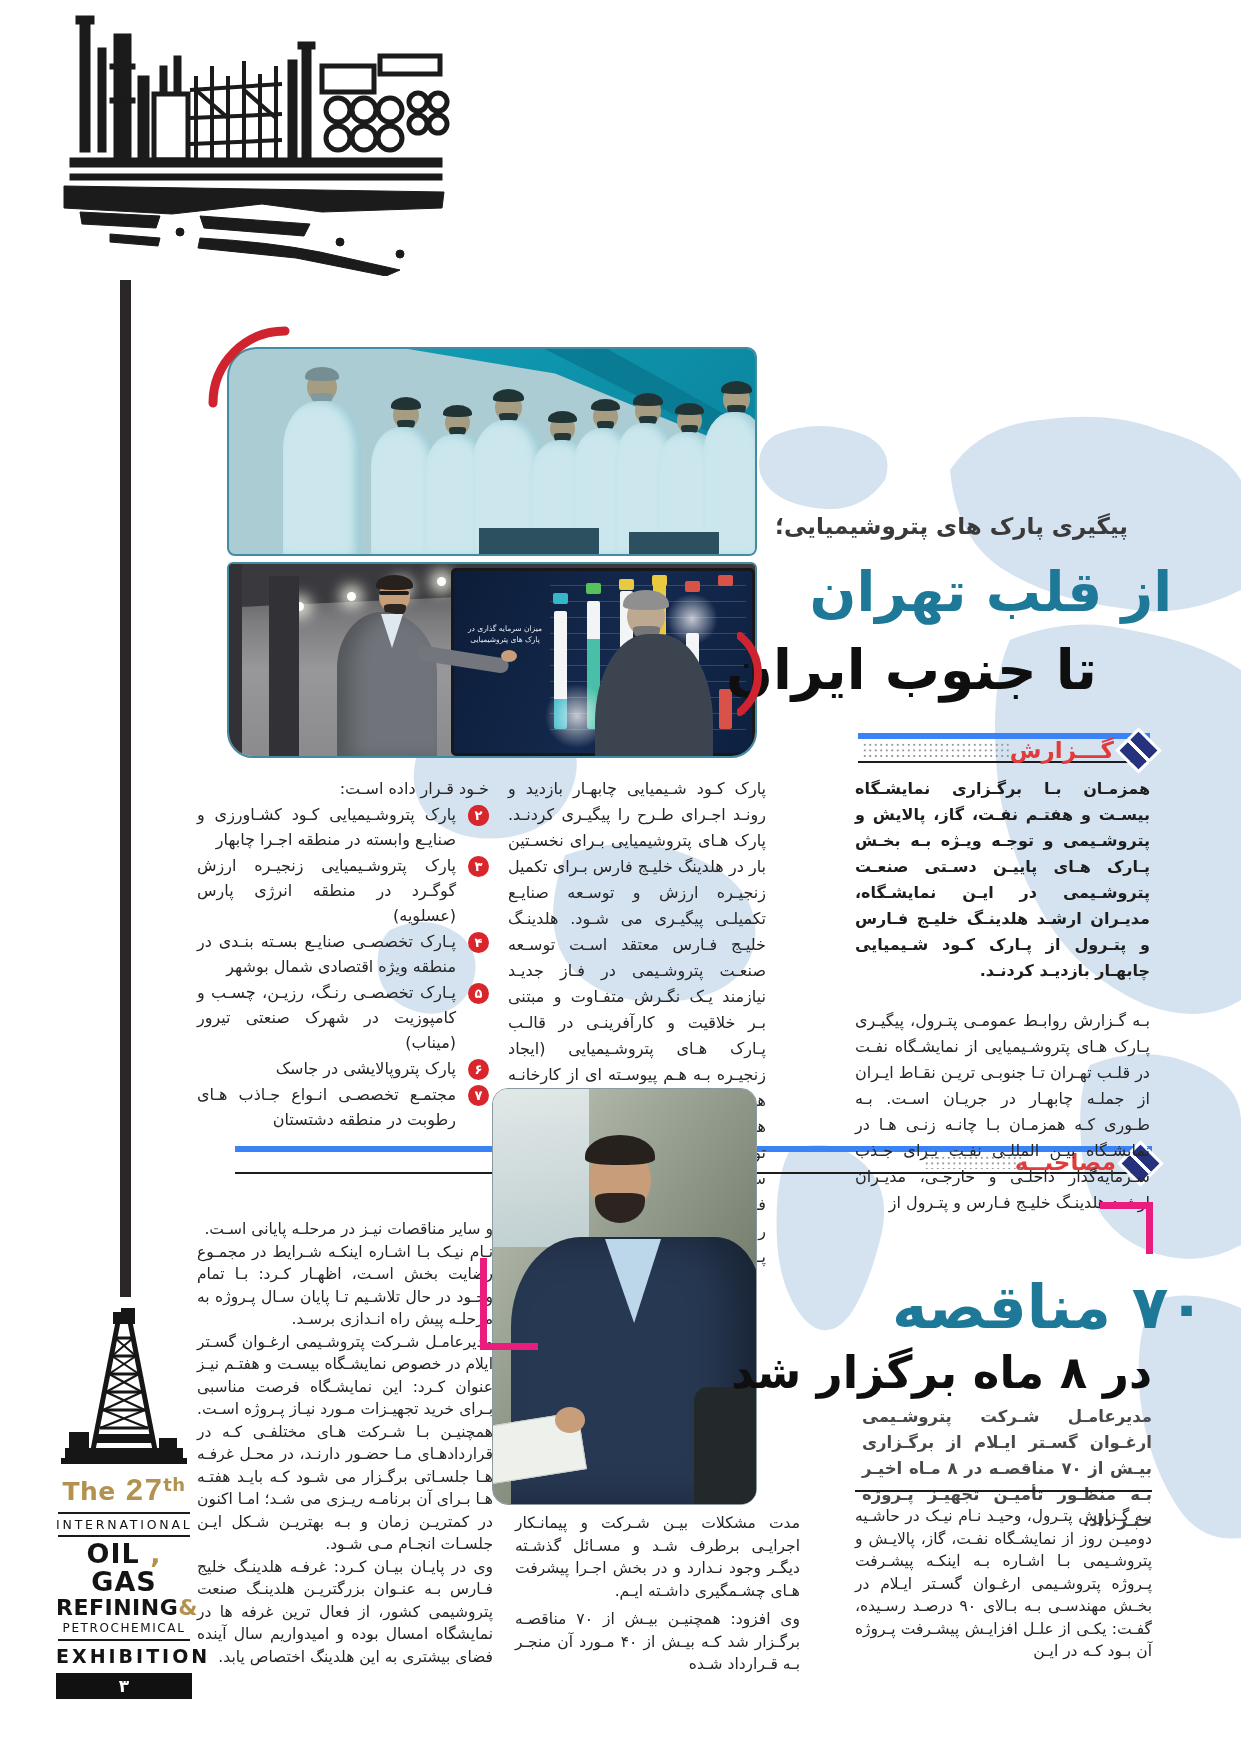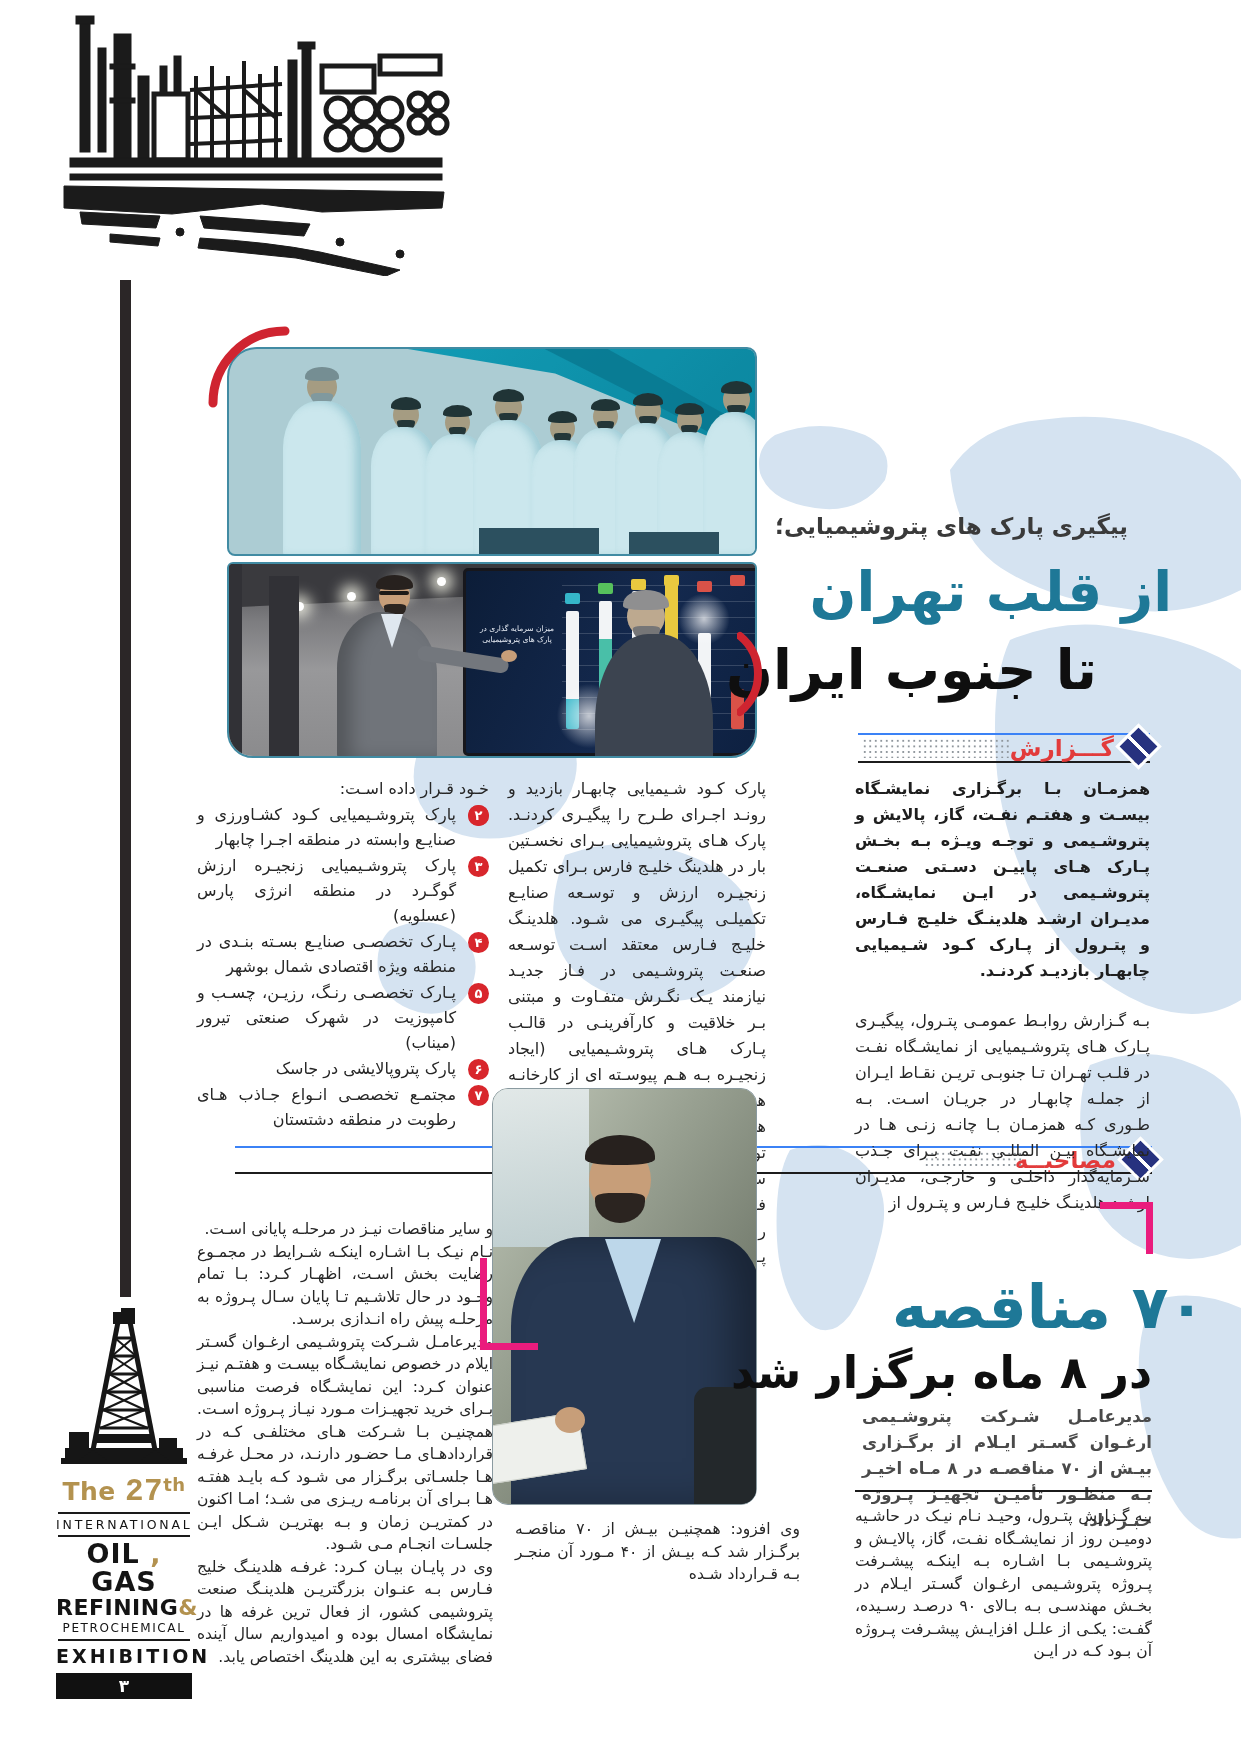--- a/index.html
+++ b/index.html
@@ -36,21 +36,21 @@
   .beard{position:absolute;background:#2b2420;border-radius:30% 30% 55% 55%/20% 20% 80% 80%;}
   .torso{position:absolute;background:#f4f8f9;border-radius:45% 45% 8% 8%/30% 30% 4% 4%;box-shadow:inset -6px 0 10px rgba(120,170,185,.45);}
   .slacks{position:absolute;background:#35434f;bottom:0;}
   .tint{position:absolute;inset:0;background:rgba(0,150,175,.17);}
 
   
   .p2bg{position:absolute;inset:0;background:linear-gradient(180deg,#47474b 0%,#7d7d80 30%,#98989a 55%,#8b8b8d 100%);}
   .ceil{position:absolute;left:0;top:0;width:100%;height:70px;background:#3a3a3e;clip-path:polygon(0 0,100% 0,100% 28%,0 62%);}
   .dl{position:absolute;width:9px;height:9px;border-radius:50%;background:#fff;box-shadow:0 0 14px 7px rgba(255,255,240,.8);}
   .pillar{position:absolute;background:#313136;}
-  .screen{position:absolute;left:234px;top:4px;width:304px;height:188px;background:linear-gradient(115deg,#0c1d38,#14294e 55%,#0d2040);border:3px solid #17171c;border-radius:5px;}
+  .screen{position:absolute;left:222px;top:4px;width:304px;height:188px;background:linear-gradient(115deg,#0c1d38,#14294e 55%,#0d2040);border:3px solid #17171c;border-radius:5px;}
   .scap{position:absolute;left:12px;top:52px;width:78px;color:#e8edf5;font-size:7.5px;line-height:11px;text-align:center;direction:rtl;}
   .grid{position:absolute;left:96px;top:14px;width:196px;height:158px;background:repeating-linear-gradient(180deg,rgba(255,255,255,.16) 0 1px,transparent 1px 16px);}
   .bar{position:absolute;bottom:24px;width:13px;border-radius:2px;}
   .tag{position:absolute;width:15px;height:11px;border-radius:2px;}
   .flare{position:absolute;border-radius:50%;background:radial-gradient(rgba(255,255,255,.75),rgba(255,255,255,0) 65%);}
   .suitman-body{position:absolute;background:#70747a;border-radius:45% 55% 6% 6%/38% 42% 4% 4%;box-shadow:inset 14px 0 18px rgba(0,0,0,.25);}
   .arm{position:absolute;background:#73777d;border-radius:8px;transform:rotate(9deg);}
   .hand{position:absolute;width:16px;height:12px;border-radius:50%;background:#c79e79;}
   .viewer-sh{position:absolute;background:#3c4450;border-radius:45% 45% 0 0/70% 70% 0 0;}
 
@@ -59,21 +59,21 @@
   .window{position:absolute;left:0;top:0;width:96px;height:158px;background:linear-gradient(180deg,#e7eef0,#c6d6da);opacity:.85;}
   .suit3{position:absolute;left:18px;top:148px;width:250px;height:270px;background:#273852;border-radius:70px 46px 0 0/90px 60px 0 0;box-shadow:inset -30px 0 40px rgba(0,0,0,.35);}
   .shirt3{position:absolute;left:112px;top:150px;width:56px;height:84px;background:#bdd7ea;clip-path:polygon(0 0,100% 0,52% 100%);}
   .papers{position:absolute;left:-8px;top:330px;width:98px;height:58px;background:#eef0ec;transform:rotate(-9deg);border:1px solid #c9cdc6;}
   .chair3{position:absolute;right:0;top:298px;width:62px;height:119px;background:#23282b;border-radius:14px 0 0 0;}
 
   
   .dec{z-index:5;}
 
   
-  .secbar{border-top:2px solid #3b82f6;border-bottom:2px solid #1c1c1c;z-index:2;}
+  .secbar{border-top:6px solid #3b82f6;border-bottom:2px solid #1c1c1c;z-index:2;}
   .diamond{position:absolute;width:33px;height:33px;transform:rotate(45deg);background:linear-gradient(0deg,#27327f 43%,#ffffff 43% 57%,#27327f 57%);border:3px solid #fff;right:-5px;top:-5px;}
   .seclabel{position:absolute;right:36px;top:50%;transform:translateY(-50%);color:#e23b3b;font-weight:bold;font-size:23px;white-space:nowrap;direction:rtl;}
   .dots{position:absolute;top:3px;bottom:3px;background-image:radial-gradient(#8f969c 1.15px,transparent 1.3px);background-size:5.5px 5.6px;}
 
   
   .kicker{color:#3a3a3a;font-weight:bold;font-size:23px;z-index:3;white-space:nowrap;}
   .hl-teal{color:#1e7897;font-weight:900;z-index:3;white-space:nowrap;}
   .hl-black{color:#0f0f0f;font-weight:900;z-index:3;white-space:nowrap;}
   .col{z-index:3;font-size:16px;line-height:26px;color:#262626;}
   .col p{margin:0}
@@ -353,20 +353,21 @@
   <div class="abs hl-teal fa" style="right:36px;top:1272px;font-size:60px">۷۰ مناقصه</div>
   <div class="abs hl-black fa" style="right:89px;top:1346px;font-size:45px">در ۸ ماه برگزار شد</div>
 
   <div class="abs lead jt" style="left:862px;top:1404px;width:290px">مدیرعامـل شـرکت پتروشـیمی ارغـوان گسـتر ایـلام از برگـزاری بیـش از ۷۰ مناقصـه در ۸ مـاه اخیـر بـه منظـور تأمیـن تجهیـز پـروژه خبـر داد.</div>
   <div class="abs rule" style="left:855px;top:1490px;width:297px;height:2px"></div>
 
   <div class="abs ivcol jt" style="left:855px;top:1505px;width:297px">
     <p>بـه گـزارش پتـرول، وحیـد نـام نیـک در حاشـیه دومیـن روز از نمایشـگاه نفـت، گاز، پالایـش و پتروشـیمی بـا اشـاره بـه اینکـه پیشـرفت پـروژه پتروشـیمی ارغـوان گسـتر ایـلام در بخـش مهندسـی بـه بـالای ۹۰ درصـد رسـیده، گفـت: یکـی از علـل افزایـش پیشـرفت پـروژه آن بـود کـه در ایـن</p>
   </div>
   <div class="abs ivcol jt" style="left:515px;top:1512px;width:285px">
+    <p>مدت مشکلات بیـن شـرکت و پیمانـکار اجرایـی برطرف شـد و مسـائل گذشـته دیگـر وجود نـدارد و در بخش اجـرا پیشرفت هـای چشـمگیری داشـته ایـم.</p>
     <p style="margin-top:6px">وی افزود: همچنیـن بیـش از ۷۰ مناقصـه برگـزار شد کـه بیـش از ۴۰ مـورد آن منجـر بـه قـرارداد شـده</p>
   </div>
   <div class="abs ivcol jt" style="left:197px;top:1218px;width:296px">
     <p>و سایر مناقصات نیـز در مرحلـه پایانی اسـت.</p>
     <p>نـام نیـک بـا اشـاره اینکـه شـرایط در مجمـوع رضایت بخش اسـت، اظهـار کـرد: بـا تمام وجـود در حال تلاشـیم تـا پایان سـال پـروژه به مرحلـه پیش راه انـدازی برسـد.</p>
     <p>مدیرعامـل شـرکت پتروشـیمی ارغـوان گسـتر ایلام در خصوص نمایشـگاه بیسـت و هفتـم نیـز عنوان کـرد: این نمایشـگاه فرصت مناسبی بـرای خرید تجهیـزات مـورد نیـاز پـروژه اسـت. همچنیـن بـا شـرکت هـای مختلفـی کـه در قراردادهـای مـا حضـور دارنـد، در محـل غرفـه هـا جلسـاتی برگـزار می شـود کـه بایـد هفتـه هـا بـرای آن برنامـه ریـزی می شـد؛ امـا اکنون در کمتریـن زمان و بـه بهتریـن شـکل ایـن جلسـات انجـام مـی شـود.</p>
     <p>وی در پایـان بیـان کـرد: غرفـه هلدینـگ خلیج فـارس بـه عنـوان بزرگتریـن هلدینـگ صنعت پتروشیمی کشور، از فعال ترین غرفه ها در نمایشگاه امسال بوده و امیدواریم سال آینده فضای بیشتری به این هلدینگ اختصاص یابد.</p>
   </div>
 
   <div id="logo" class="abs">

